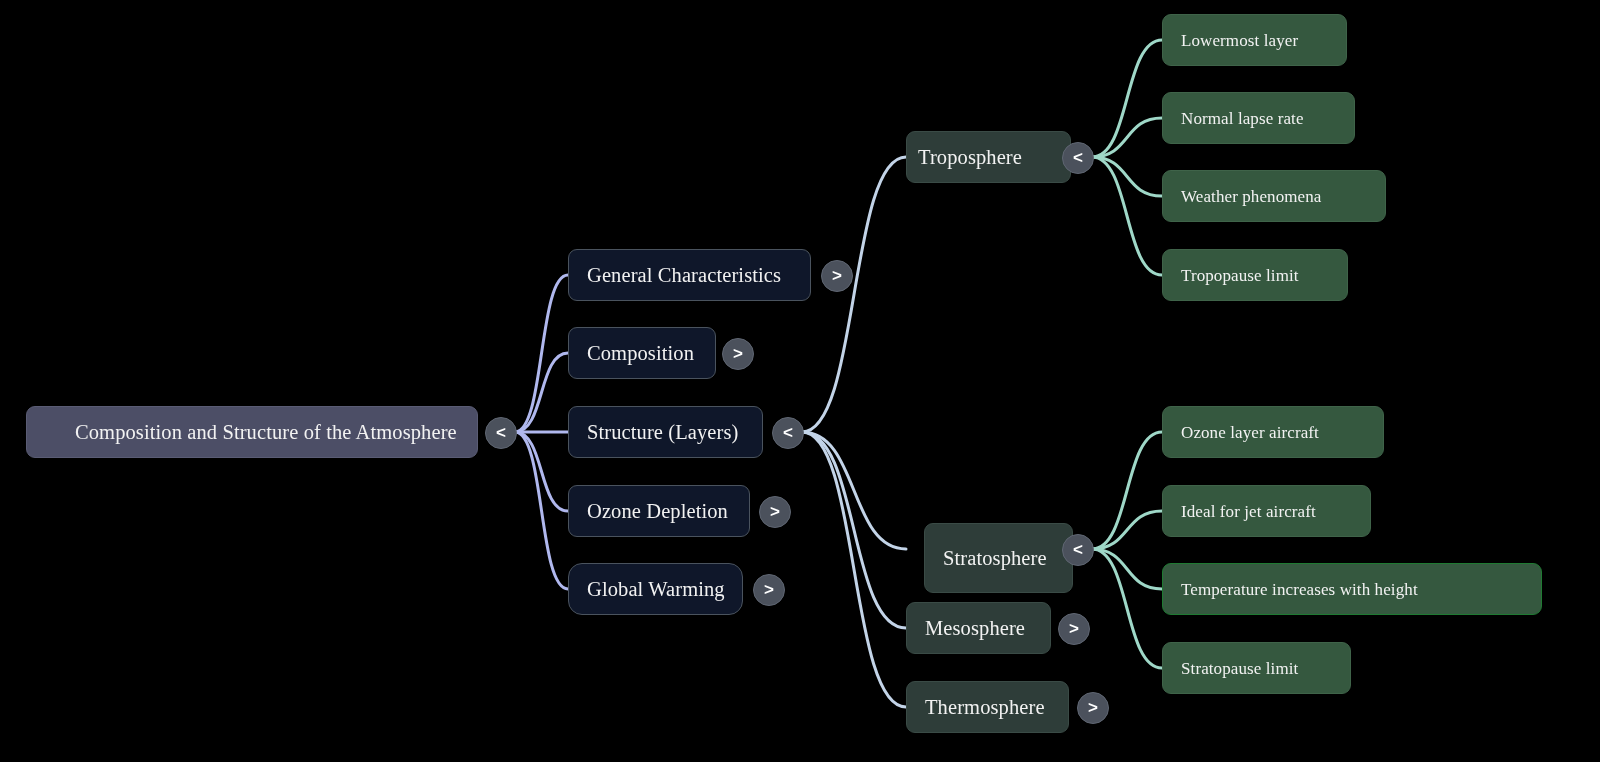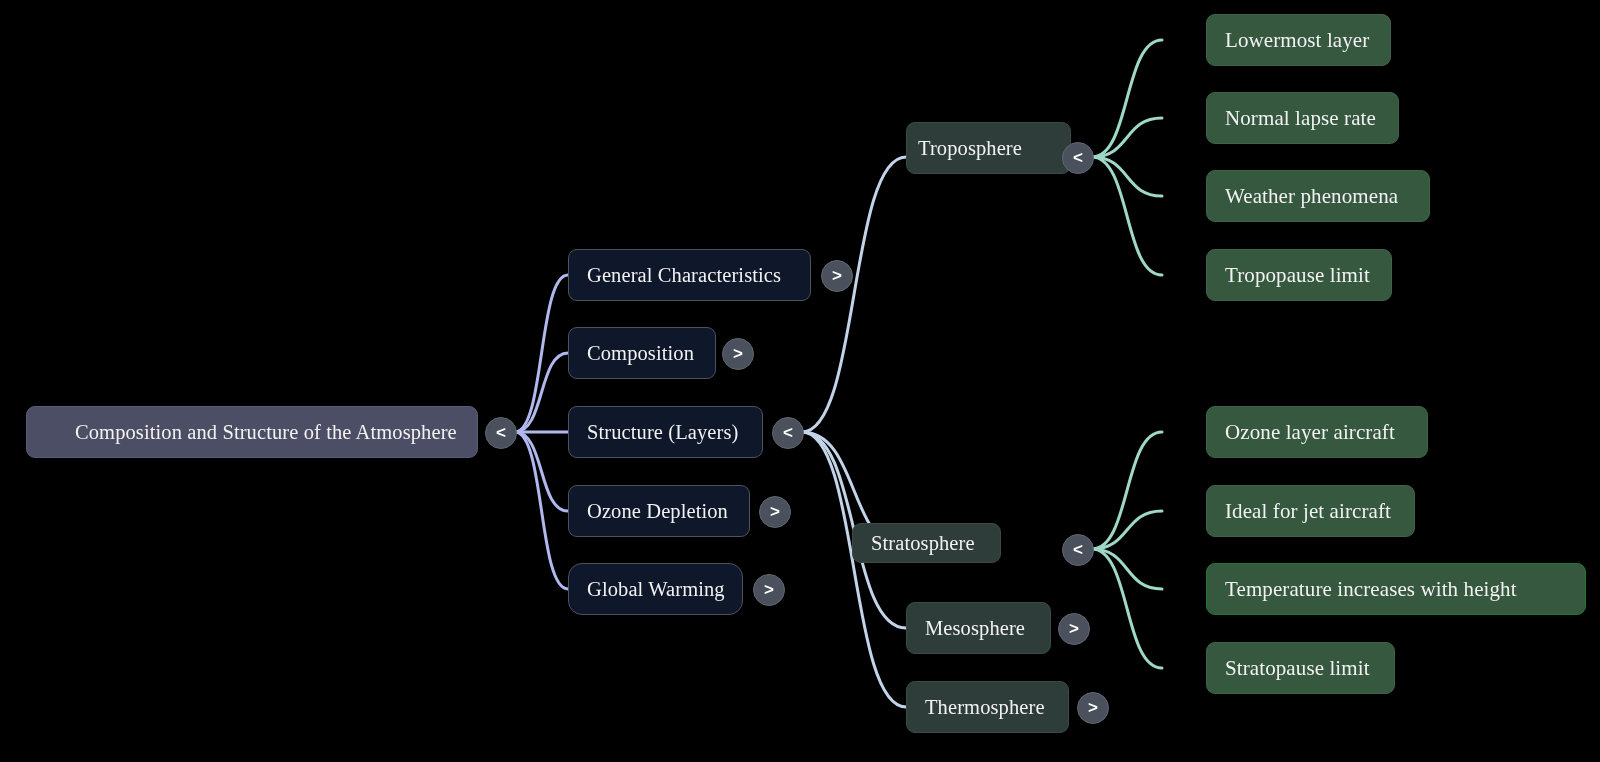--- a/index.html
+++ b/index.html
@@ -56,22 +56,21 @@
     font-family: Liberation Serif, serif;
   }
   .node.lvl3 {
     background: #2e3d39;
     border: 1px solid #3a4b46;
     font-size: 20.5px;
   }
   .node.leaf {
     background: #35583f;
     border: 1px solid #3f6349;
-    font-size: 21px;
-    margin-left: 44px;
+    font-size: 17px;
   }
   .node.hl-green {
     border-color: #1f7a32;
   }
   .badge {
     position: absolute;
     width: 30px;
     height: 30px;
     border-radius: 50%;
     background: #4b515c;
@@ -141,27 +140,27 @@
     </div>
     <div class="badge" style="left: 759px; top: 496px;">
       <span>&gt;</span>
     </div>
     <div class="node lvl2" style="left: 568px; top: 563px; width: 175px; height: 52px; border-radius: 14px;">
       <span class="node-label">Global Warming</span>
     </div>
     <div class="badge" style="left: 753px; top: 574px;">
       <span>&gt;</span>
     </div>
-    <div class="node lvl3" style="left: 906px; top: 122px; width: 165px; height: 52px; padding-left: 11px;">
+    <div class="node lvl3" style="left: 906px; top: 131px; width: 165px; height: 52px; padding-left: 11px;">
       <span class="node-label">Troposphere</span>
     </div>
     <div class="badge" style="left: 1062px; top: 142px;">
       <span>&lt;</span>
     </div>
-    <div class="node lvl3" style="left: 852px; top: 523px; width: 149px; height: 40px; text-align: right;">
+    <div class="node lvl3" style="left: 924px; top: 523px; width: 149px; height: 70px; text-align: right;">
       <span class="node-label">Stratosphere</span>
     </div>
     <div class="badge" style="left: 1062px; top: 534px;">
       <span>&lt;</span>
     </div>
     <div class="node lvl3" style="left: 906px; top: 602px; width: 145px; height: 52px;">
       <span class="node-label">Mesosphere</span>
     </div>
     <div class="badge" style="left: 1058px; top: 613px;">
       <span>&gt;</span>

